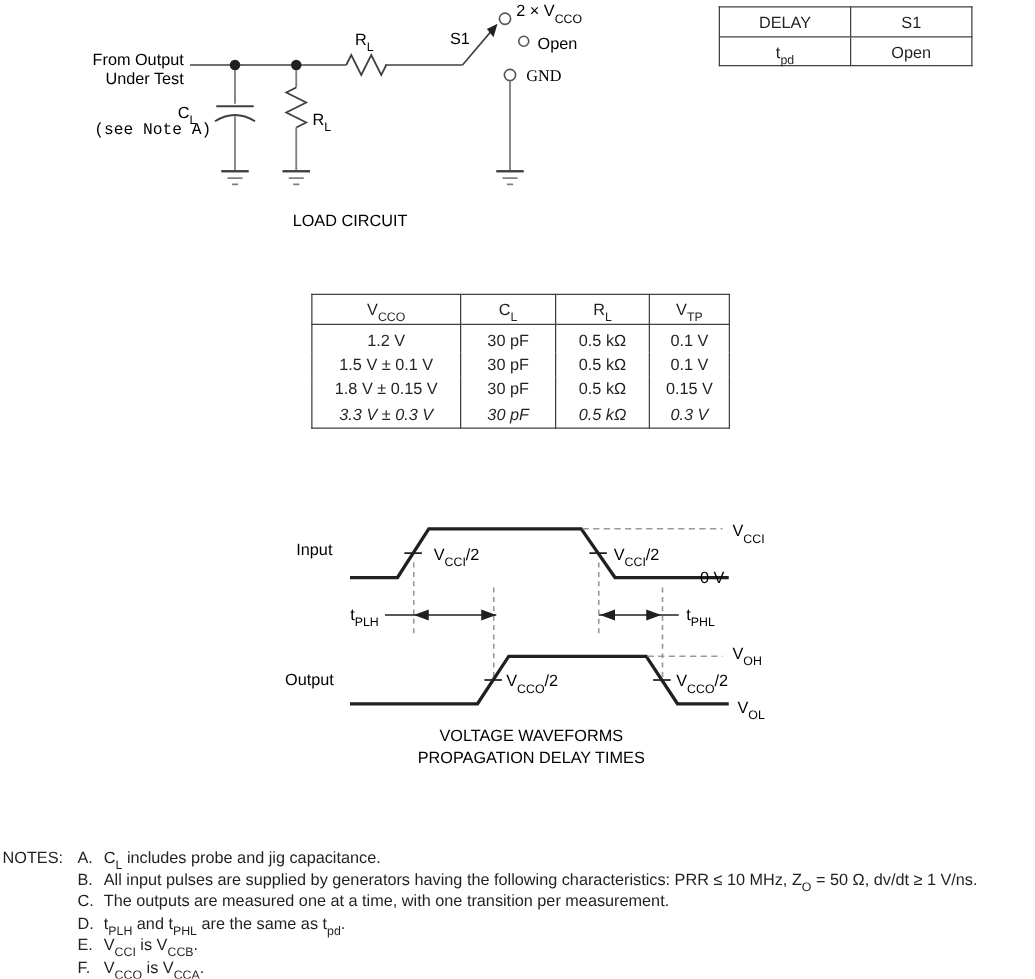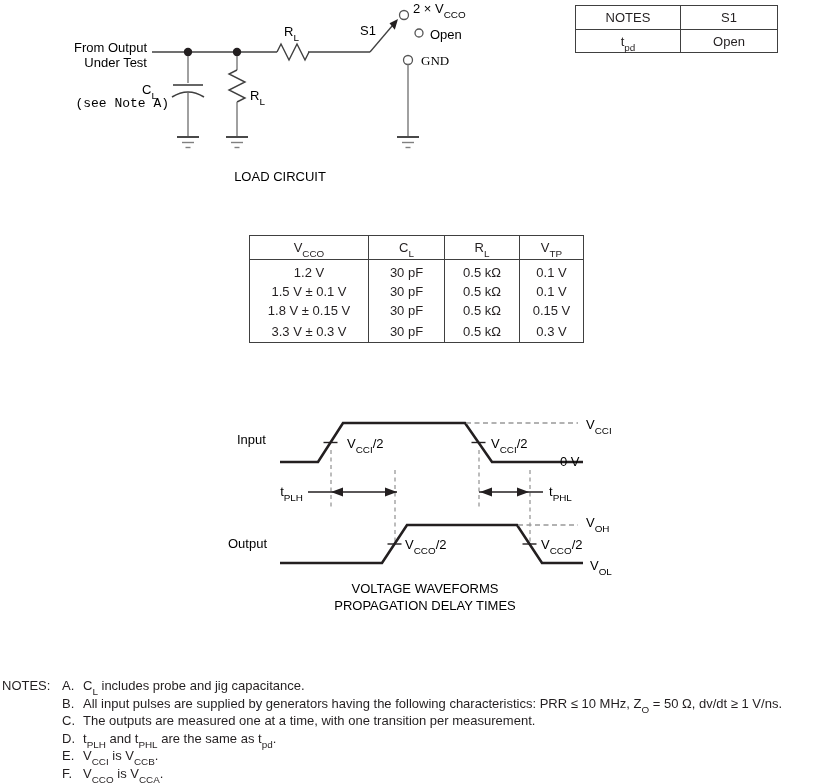--- a/index.html
+++ b/index.html
@@ -25,21 +25,21 @@
 
   
   .ptable { position:absolute; left:249px; top:235px; border-collapse:collapse; table-layout:fixed; font-size:13px; }
   .ptable th, .ptable td {
     border-left:1.3px solid #404040; border-right:1.3px solid #404040;
     text-align:center; font-weight:normal; padding:0;
   }
   .ptable thead th { border-top:1.3px solid #404040; border-bottom:1.3px solid #404040; height:23px; }
   .ptable tbody tr:first-child td { padding-top:3px; }
   .ptable tbody td { height:19px; }
-  .ptable tbody tr:last-child td { border-bottom:1.3px solid #404040; height:22px; }
+  .ptable tbody tr:last-child td { border-bottom:1.3px solid #404040; height:22px;font-style:italic; }
   .c0 { width:119px; } .c1 { width:76px; } .c2 { width:75px; } .c3 { width:64px; }
 
   
   .notes { position:absolute; left:0; top:676px; width:828px; font-size:13px; }
   .notes-label { position:absolute; left:2px; top:2px; }
   .note-row { position:relative; height:17.5px; padding-left:83px; white-space:nowrap; }
   .note-letter { position:absolute; left:62px; }
 </style>
 </head>
 <body>
@@ -104,21 +104,21 @@
   <div class="lbl" style="left:250px; top:88px;">R<sub>L</sub></div>
   <div class="lbl" style="left:360px; top:23px;">S1</div>
   <div class="lbl" style="left:413px; top:1px;">2 × V<sub>CCO</sub></div>
   <div class="lbl" style="left:430px; top:27px;">Open</div>
   <div class="lbl" style="left:421px; top:53px;font-family:Liberation Serif, serif;">GND</div>
   <div class="lbl center" style="left:220px; top:169px; width:120px;">LOAD CIRCUIT</div>
 
   <table class="ttable">
     <thead>
       <tr>
-        <th>NOTES</th>
+        <th>DELAY</th>
         <th>S1</th>
       </tr>
     </thead>
     <tbody>
       <tr>
         <td>t<sub>pd</sub></td>
         <td>Open</td>
       </tr>
     </tbody>
   </table>

